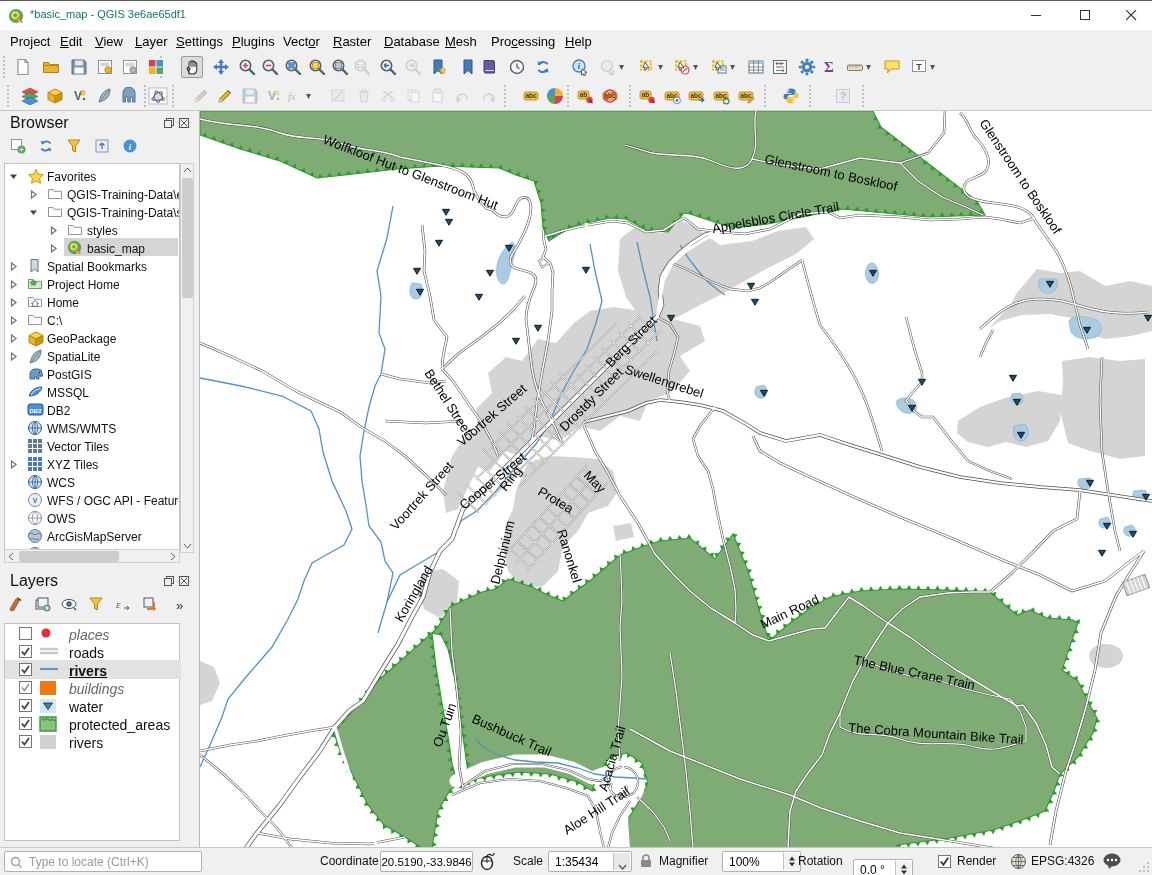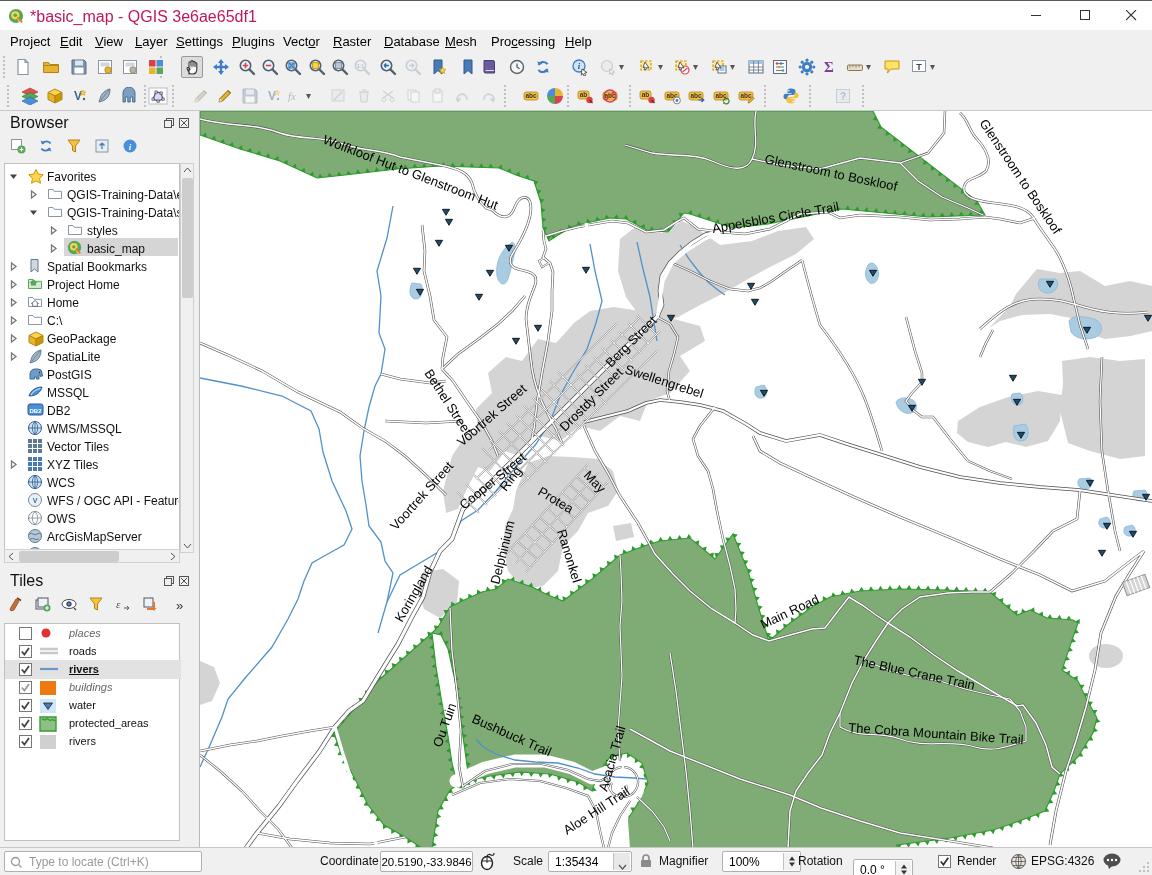--- a/index.html
+++ b/index.html
@@ -15,40 +15,40 @@
 .ptitle{position:absolute;font-size:16px;color:#111}
 .ptbtn{position:absolute;width:12px;height:12px}
 #btree{position:absolute;left:4px;top:52px;width:176px;height:390px;background:#fff;border:1px solid #c0c0c0;overflow:hidden}
 .tlabel{position:absolute;font-size:12px;color:#111;white-space:nowrap}
 #bvscroll{position:absolute;left:180px;top:52px;width:14px;height:390px;background:#f0f0f0;border:1px solid #d0d0d0}
 #bhscroll{position:absolute;left:4px;top:438px;width:176px;height:14px;background:#f0f0f0;border:1px solid #d0d0d0}
 .sarr{position:absolute;width:13px;height:13px}
 .sthumb{position:absolute;left:1px;width:11px;background:#cdcdcd;border-radius:2px}
 .sthumb2{position:absolute;top:1px;height:11px;background:#cdcdcd;border-radius:2px}
 #ltree{position:absolute;left:4px;top:512px;width:176px;height:218px;background:#fff;border:1px solid #c0c0c0;font-size:12.5px}
-.llabel{position:absolute;font-size:11px;color:#111}
+.llabel{position:absolute;font-size:14px;color:#111}
 #mapwrap{position:absolute;left:200px;top:111px;width:952px;height:736px;overflow:hidden}
 #statusbar{position:absolute;left:0;top:847px;width:1152px;height:28px;background:#f0f0f0;border-top:1px solid #c8c8c8;font-size:12px}
 .sbox{position:absolute;background:#fff;border:1px solid #b0b0b0;border-radius:2px;font-size:12px}
 .slabel{position:absolute;top:6px;color:#111}
 .ddbtn{position:absolute;right:1px;top:1px;width:17px;height:17px;background:#e8e8e8;border-left:1px solid #c0c0c0;padding:6px 0 0 4px}
 .spin{position:absolute;right:1px;top:1px;width:16px;height:17px;background:#f2f2f2;border-left:1px solid #c0c0c0;text-align:center;line-height:4px;padding-top:2px}
 </style></head>
 <body>
 <div id="titlebar">
  <div style="position:absolute;left:8px;top:7px"><svg width="16" height="16" viewBox="0 0 16 16">
         <g transform="scale(0.8888888888888888)">
           <circle cx="9" cy="9" r="8" fill="#58a55c"></circle>
           <circle cx="8.2" cy="8.2" r="4.6" fill="#f0d94e"></circle>
           <circle cx="8.2" cy="8.2" r="2" fill="#58a55c"></circle>
           <path d="M10,10 L15.5,15.5 12,16 10.5,12.5 Z" fill="#f0d94e"></path>
           <path d="M10.5,10.5 L16,16" stroke="#e87f2e" stroke-width="2.2"></path>
         </g>
       </svg></div>
- <div style="position:absolute;left:30px;top:7px;font-size:16px;color:#be185d">*basic_map - QGIS 3e6ae65df1</div>
+ <div style="position:absolute;left:30px;top:7px;font-size:11px;color:#0f766e">*basic_map - QGIS 3e6ae65df1</div>
  <div class="winbtn" style="right:109px"><svg width="11" height="11">
         <path d="M0,5.5 h10" stroke="#333" stroke-width="1"></path>
       </svg></div>
  <div class="winbtn" style="right:60px"><svg width="11" height="11">
         <rect x="0.5" y="0.5" width="9" height="9" fill="none" stroke="#333" stroke-width="1"></rect>
       </svg></div>
  <div class="winbtn" style="right:14px"><svg width="11" height="11">
         <path d="M0,0 L10,10 M10,0 L0,10" stroke="#333" stroke-width="1.1"></path>
       </svg></div>
 </div>
@@ -593,21 +593,21 @@
       <div class="tlabel" style="left:42px;top:222px">MSSQL</div>
       <div style="position:absolute;left:22px;top:238px"><svg width="18" height="16" viewBox="0 0 18 16">
           <rect x="1" y="2" width="15" height="11" rx="2" fill="#4a90d9" stroke="#2d5a91"></rect>
           <text x="8.5" y="10.5" font-size="6" font-weight="bold" text-anchor="middle" fill="#fff" font-family="Liberation Sans">DB2</text>
         </svg></div>
       <div class="tlabel" style="left:42px;top:240px">DB2</div>
       <div style="position:absolute;left:22px;top:256px"><svg width="16" height="16" viewBox="0 0 16 16">
           <circle cx="8" cy="8" r="6.5" fill="#cfe3f5" stroke="#2d5a91" stroke-width="1"></circle>
           <path d="M1.5,8 h13 M8,1.5 a9,9 0 0 1 0,13 M8,1.5 a9,9 0 0 0 0,13 M8,1.5 v13" stroke="#2d5a91" stroke-width=".8" fill="none"></path>
         </svg></div>
-      <div class="tlabel" style="left:42px;top:258px">WMS/MSSQL</div>
+      <div class="tlabel" style="left:42px;top:258px">WMS/WMTS</div>
       <div style="position:absolute;left:22px;top:274px"><svg width="16" height="16" viewBox="0 0 16 16">
           <g fill="#5f7a90">
             <rect x="1" y="1" width="4" height="4"></rect>
             <rect x="6" y="1" width="4" height="4"></rect>
             <rect x="11" y="1" width="4" height="4"></rect>
             <rect x="1" y="6" width="4" height="4"></rect>
             <rect x="6" y="6" width="4" height="4"></rect>
             <rect x="11" y="6" width="4" height="4"></rect>
             <rect x="1" y="11" width="4" height="4"></rect>
             <rect x="6" y="11" width="4" height="4"></rect>
@@ -671,21 +671,21 @@
     </div>
     <div id="bhscroll">
       <div class="sarr" style="left:0"><svg width="13" height="13">
           <path d="M8,3 L4,6.5 8,10" fill="none" stroke="#555"></path>
         </svg></div>
 <div class="sthumb2" style="left:14px;width:100px"></div>
 <div class="sarr" style="right:0"><svg width="13" height="13">
           <path d="M5,3 L9,6.5 5,10" fill="none" stroke="#555"></path>
         </svg></div>
     </div>
-    <div class="ptitle" style="top:461px;left:10px">Tiles</div>
+    <div class="ptitle" style="top:461px;left:10px">Layers</div>
     <div class="ptbtn" style="left:164px;top:464px"><svg width="10" height="10">
         <rect x="2.5" y="0.5" width="7" height="7" fill="none" stroke="#555"></rect>
         <rect x="0.5" y="2.5" width="7" height="7" fill="#f0f0f0" stroke="#555"></rect>
       </svg></div>
     <div class="ptbtn" style="left:179px;top:464px"><svg width="10" height="10">
         <rect x="0.5" y="0.5" width="9" height="9" fill="none" stroke="#555"></rect>
         <path d="M2,2 l6,6 M8,2 l-6,6" stroke="#555"></path>
       </svg></div>
     <div class="tb" style="left:6px;top:483px"><svg width="17" height="16" viewBox="0 0 17 16">
         <path d="M2,13 L8,3 l3,2 -5,9 -3,1 Z" fill="#c4703f" stroke="#8a4a20" stroke-width=".8"></path>

